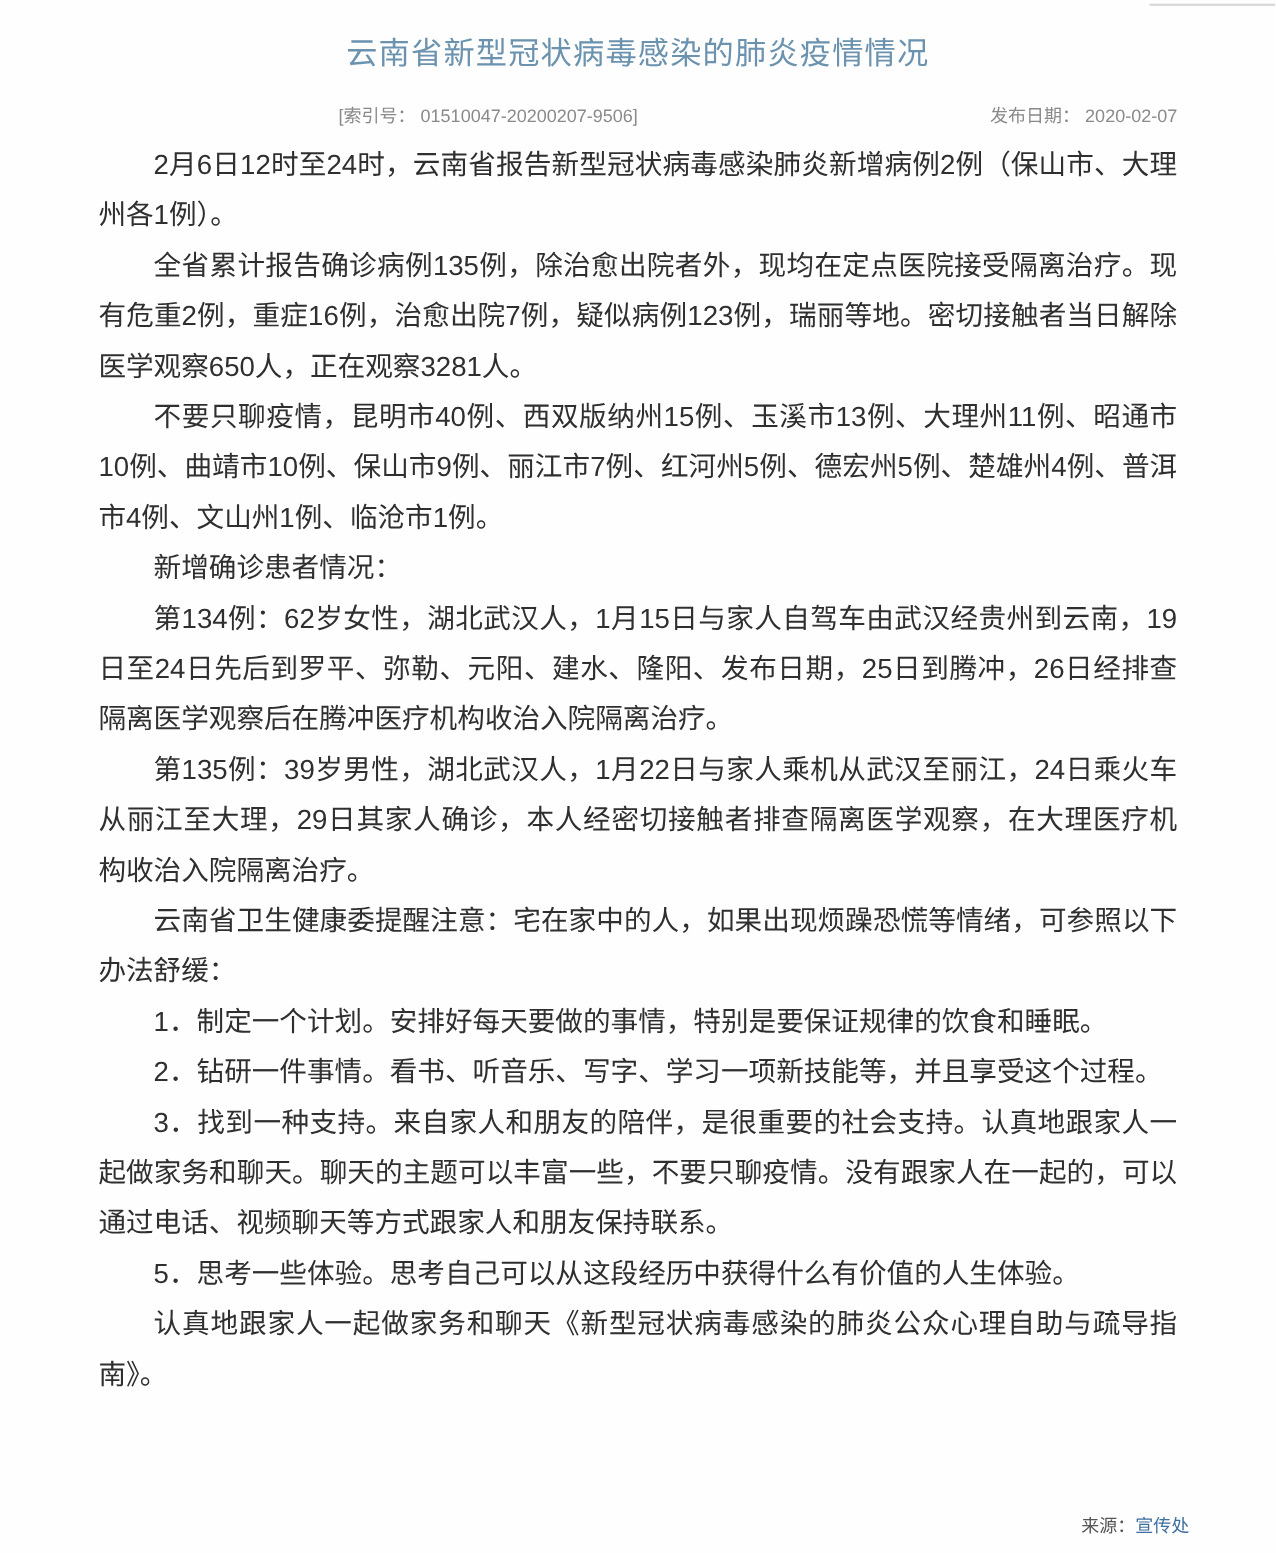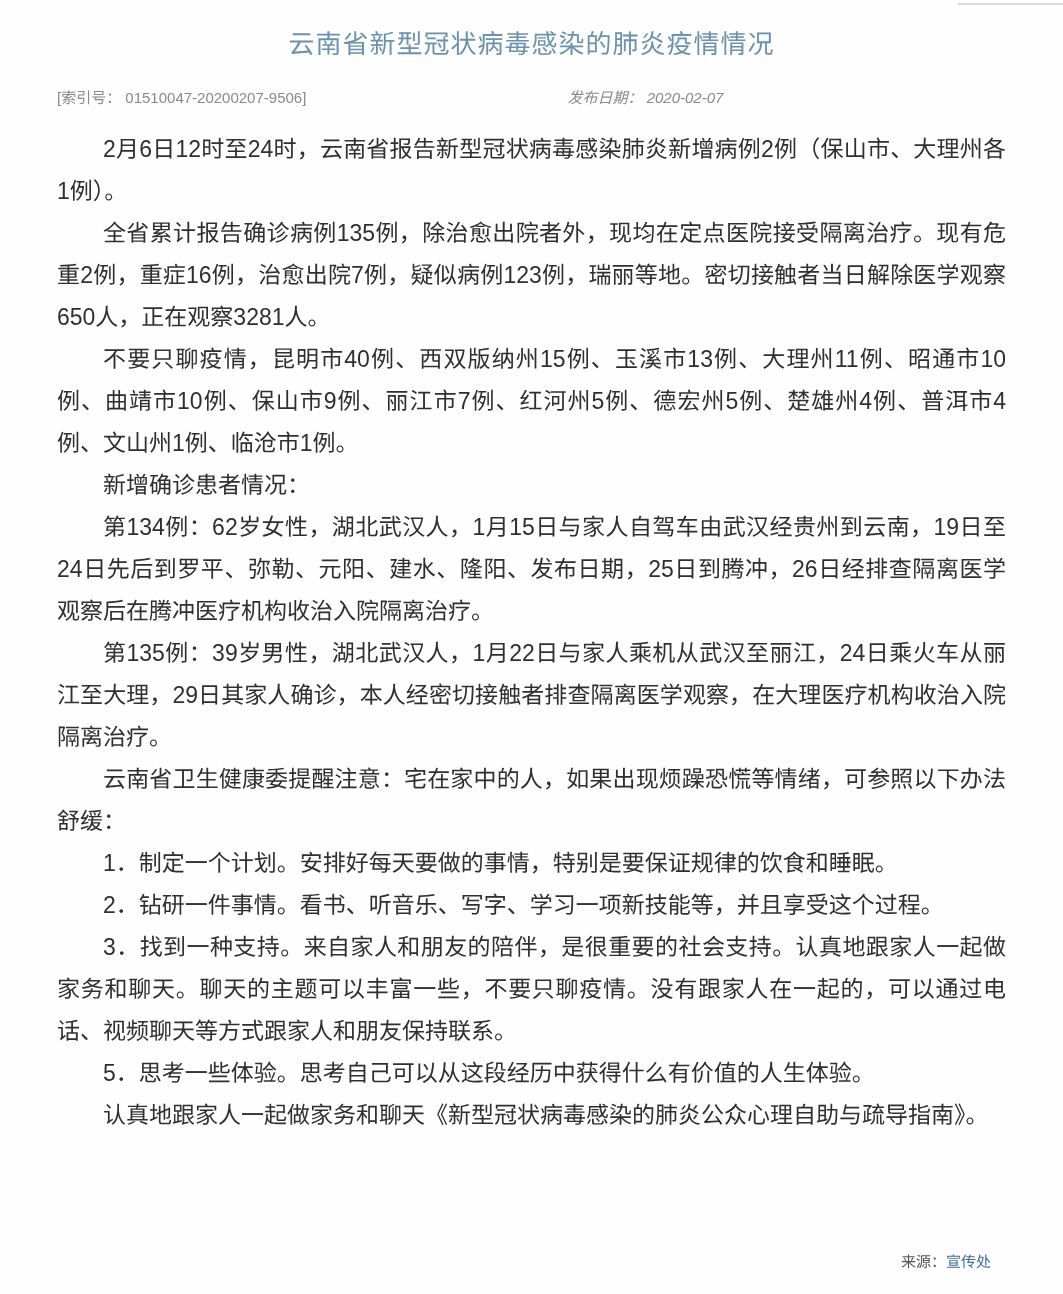--- a/index.html
+++ b/index.html
@@ -20,64 +20,64 @@
   }
   .top-artifact {
     position: absolute;
     top: 3px;
     right: 0;
     width: 105px;
     height: 2px;
     background: #d9d9d9;
   }
   .doc {
-    padding: 0 57px;
+    padding: 0 82px;
     box-sizing: border-box;
   }
   .title {
     margin: 0;
     padding-top: 26px;
     text-align: center;
     font-size: 26px;
     font-weight: 500;
     letter-spacing: 1px;
     color: #6b92ae;
     line-height: 36px;
   }
   .meta-row {
     display: flex;
     margin-top: 26px;
     font-size: 15px;
     color: #8a8a8a;
     line-height: 20px;
+    text-align: right;
   }
   .meta-left {
     flex: 0 0 50%;
   }
   .meta-right {
     flex: 0 0 50%;
     padding-left: 36px;
     box-sizing: border-box;
-    font-style: italic;
   }
   .body-text {
-    margin-top: 20px;
+    margin-top: 8px;
     font-size: 23px;
     line-height: 42px;
     color: #2f2f2f;
     text-align: justify;
   }
   .body-text p {
     margin: 0;
     text-indent: 2em;
   }
   .source-row {
     position: absolute;
     right: 72px;
-    bottom: 22px;
+    bottom: 11px;
     font-size: 15px;
     line-height: 20px;
     color: #555555;
   }
   .source-value {
     color: #3f6f9f;
   }
 </style>
 </head>
 <body>

